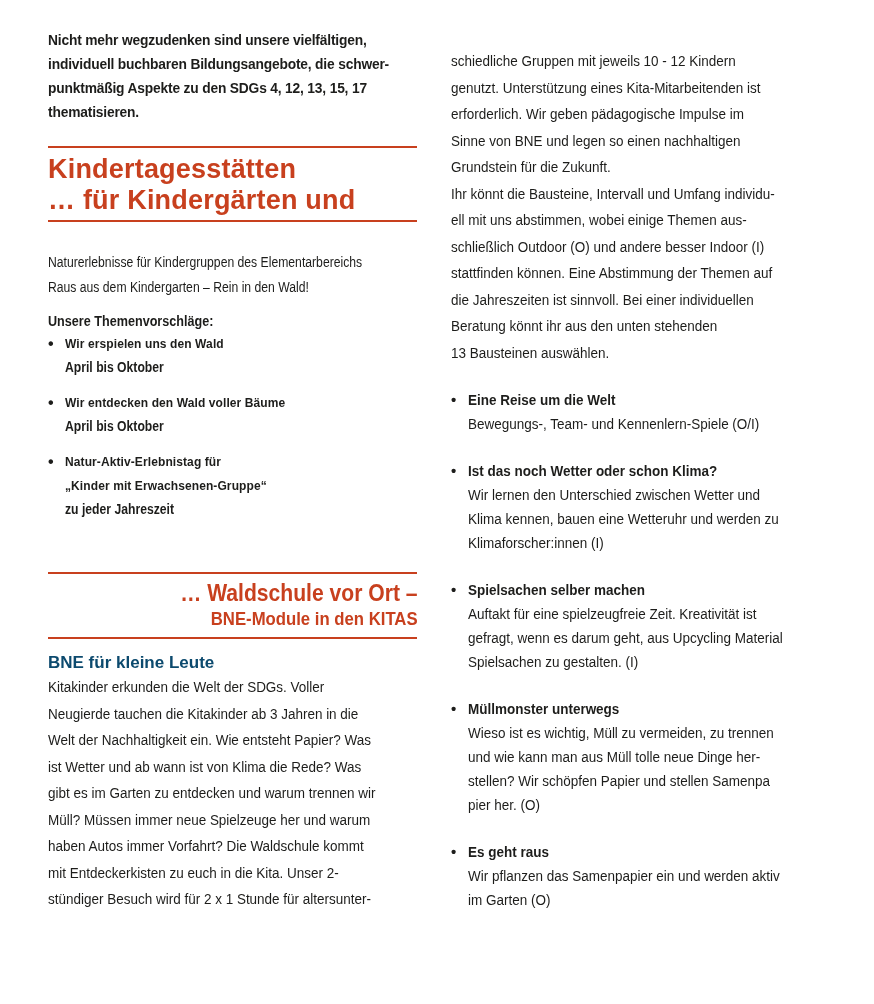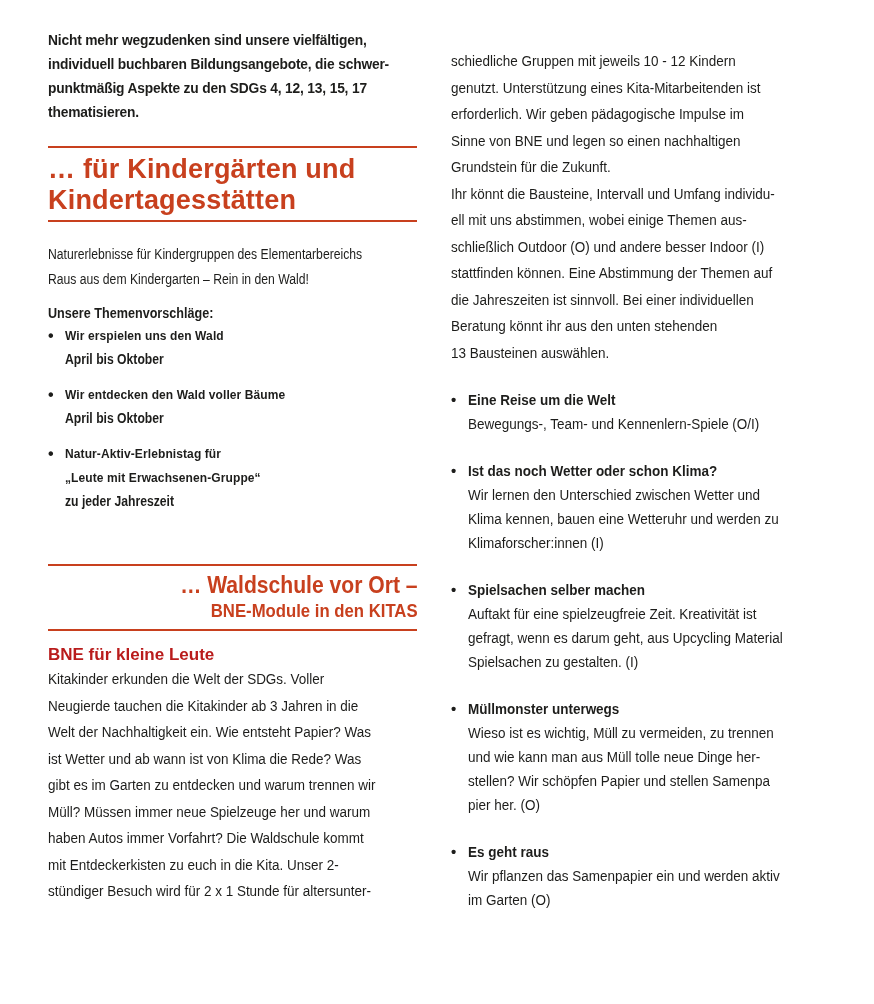--- a/index.html
+++ b/index.html
@@ -8,21 +8,21 @@
   .col-left { position: absolute; left: 48px; top: 28px; width: 370px; }
   .col-right { position: absolute; left: 451px; top: 48px; width: 385px; }
 
   .intro { font-weight: bold; font-size: 15px; line-height: 24px; letter-spacing: -0.2px; margin: 0; transform: scaleX(0.92); transform-origin: left; width: 400px; }
 
   .rule { height: 2px; background: #c8401e; width: 369px; }
 
   .h1 { color: #c8401e; font-weight: bold; font-size: 27px; line-height: 31px; margin: 0; letter-spacing: 0.2px; }
   .h2a { color: #c8401e; font-weight: bold; font-size: 24px; line-height: 27px; margin: 0; transform: scaleX(0.88); transform-origin: left; width: 420px; }
   .h2b { color: #c8401e; font-weight: bold; font-size: 19px; line-height: 25px; margin: 0; transform: scaleX(0.88); transform-origin: left; width: 420px; }
-  .h3 { color: #b91c1c; font-weight: bold; font-size: 17px; line-height: 22px; margin: 0; }
+  .h3 { color: #0c4a6e; font-weight: bold; font-size: 17px; line-height: 22px; margin: 0; }
 
   .small { font-size: 14px; line-height: 25px; margin: 0; transform: scaleX(0.87); transform-origin: left; width: 430px; }
   .label { font-weight: bold; font-size: 14.5px; line-height: 22px; margin: 0; transform: scaleX(0.87); transform-origin: left; width: 430px; }
 
   .theme { position: relative; padding-left: 17px; margin: 0; }
   .theme .bullet { position: absolute; left: 0; top: 0; font-size: 16px; line-height: 24px; font-weight: bold; }
   .theme .t { font-weight: bold; font-size: 12px; line-height: 24px; letter-spacing: 0.1px; display: block; }
   .theme .s { font-weight: bold; font-size: 14px; line-height: 22px; display: block; transform: scaleX(0.87); transform-origin: left; width: 400px; }
 
   .body { font-size: 15.5px; line-height: 26.5px; margin: 0; transform: scaleX(0.87); transform-origin: left; width: 430px; }
@@ -38,46 +38,46 @@
 <div class="col-left">
   <div class="intro">
     <div>Nicht mehr wegzudenken sind unsere vielfältigen,</div>
     <div>individuell buchbaren Bildungsangebote, die schwer-</div>
     <div>punktmäßig Aspekte zu den SDGs 4, 12, 13, 15, 17</div>
     <div>thematisieren.</div>
   </div>
 
   <div class="rule" style="margin-top:22px;"></div>
   <div style="margin-top:6px;">
+    <div class="h1">Kindertagesstätten</div>
     <div class="h1">… für Kindergärten und</div>
-    <div class="h1">Kindertagesstätten</div>
   </div>
   <div class="rule" style="margin-top:4px;"></div>
 
-  <div style="margin-top:20px;">
+  <div style="margin-top:28px;">
     <div class="small">Naturerlebnisse für Kindergruppen des Elementarbereichs</div>
     <div class="small">Raus aus dem Kindergarten – Rein in den Wald!</div>
   </div>
 
   <div class="label" style="margin-top:10px;">Unsere Themenvorschläge:</div>
 
   <div class="theme">
     <span class="bullet">•</span>
     <span class="t">Wir erspielen uns den Wald</span>
     <span class="s">April bis Oktober</span>
   </div>
   <div class="theme" style="margin-top:13px;">
     <span class="bullet">•</span>
     <span class="t">Wir entdecken den Wald voller Bäume</span>
     <span class="s">April bis Oktober</span>
   </div>
   <div class="theme" style="margin-top:13px;">
     <span class="bullet">•</span>
     <span class="t">Natur-Aktiv-Erlebnistag für</span>
-    <span class="t">„Leute mit Erwachsenen-Gruppe“</span>
+    <span class="t">„Kinder mit Erwachsenen-Gruppe“</span>
     <span class="s">zu jeder Jahreszeit</span>
   </div>
 
   <div class="rule" style="margin-top:52px;"></div>
   <div style="margin-top:5px;text-align:right;">
     <div class="h2a">… Waldschule vor Ort –</div>
     <div class="h2b">BNE-Module in den KITAS</div>
   </div>
   <div class="rule" style="margin-top:6px;"></div>
 

